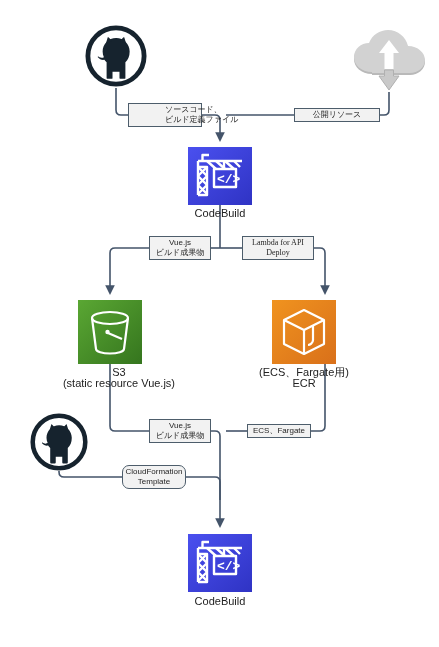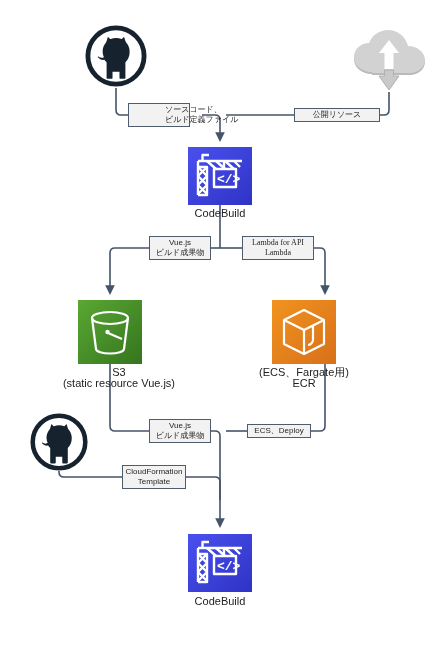--- a/index.html
+++ b/index.html
@@ -198,44 +198,44 @@
     </g>
     <g fill="#ffffff" font-family="Liberation Mono, monospace" font-size="13" font-weight="bold">
       <text x="29" y="36">&lt;/&gt;</text>
     </g>
   </svg>
 </div>
 <div class="node-label" style="left:160px; top:596px; width:120px;">
   <div>CodeBuild</div>
 </div>
 
-<div class="edge-label" style="left:128px; top:103px; width:62px;padding-left:36px;">
+<div class="edge-label" style="left:128px; top:103px; width:74px;padding-left:36px;">
   <span>ソースコード、</span>
   <span>ビルド定義ファイル</span>
 </div>
 
 <div class="edge-label" style="left:294px; top:108px; width:86px;">
   <span>公開リソース</span>
 </div>
 
 <div class="edge-label" style="left:149px; top:236px; width:62px;">
   <span>Vue.js</span>
   <span>ビルド成果物</span>
 </div>
 
 <div class="edge-label" style="left:242px; top:236px; width:72px;font-family:Liberation Serif, serif;">
   <span>Lambda for API</span>
-  <span>Lambda</span>
+  <span>Deploy</span>
 </div>
 
 <div class="edge-label" style="left:149px; top:419px; width:62px;">
   <span>Vue.js</span>
   <span>ビルド成果物</span>
 </div>
 
 <div class="edge-label" style="left:247px; top:424px; width:64px;">
-  <span>ECS、Deploy</span>
-</div>
-
-<div class="edge-label" style="left:122px; top:465px; width:64px;">
+  <span>ECS、Fargate</span>
+</div>
+
+<div class="edge-label" style="left:122px; top:465px; width:64px;border-radius:7px;">
   <span>CloudFormation</span>
   <span>Template</span>
 </div>
 
 </body></html>

